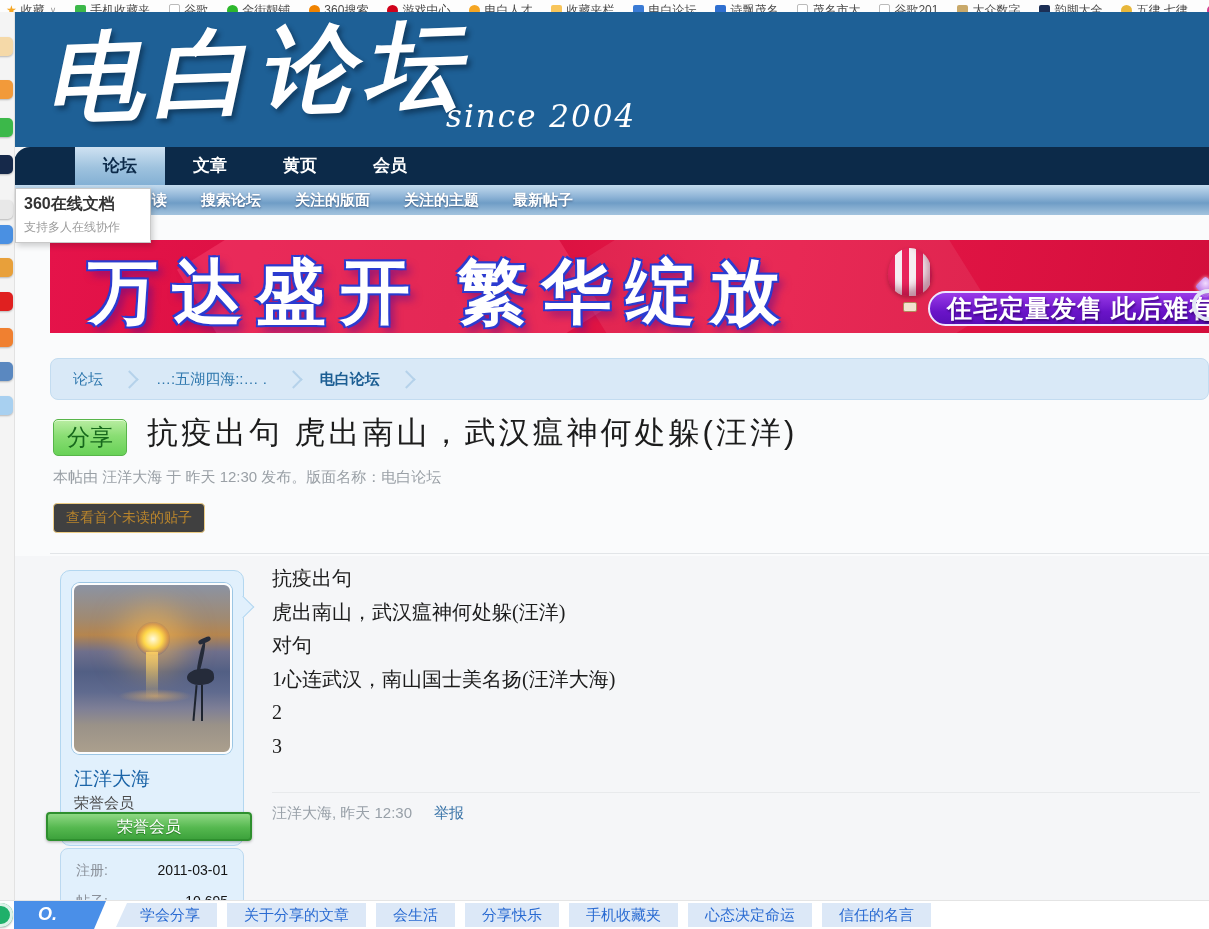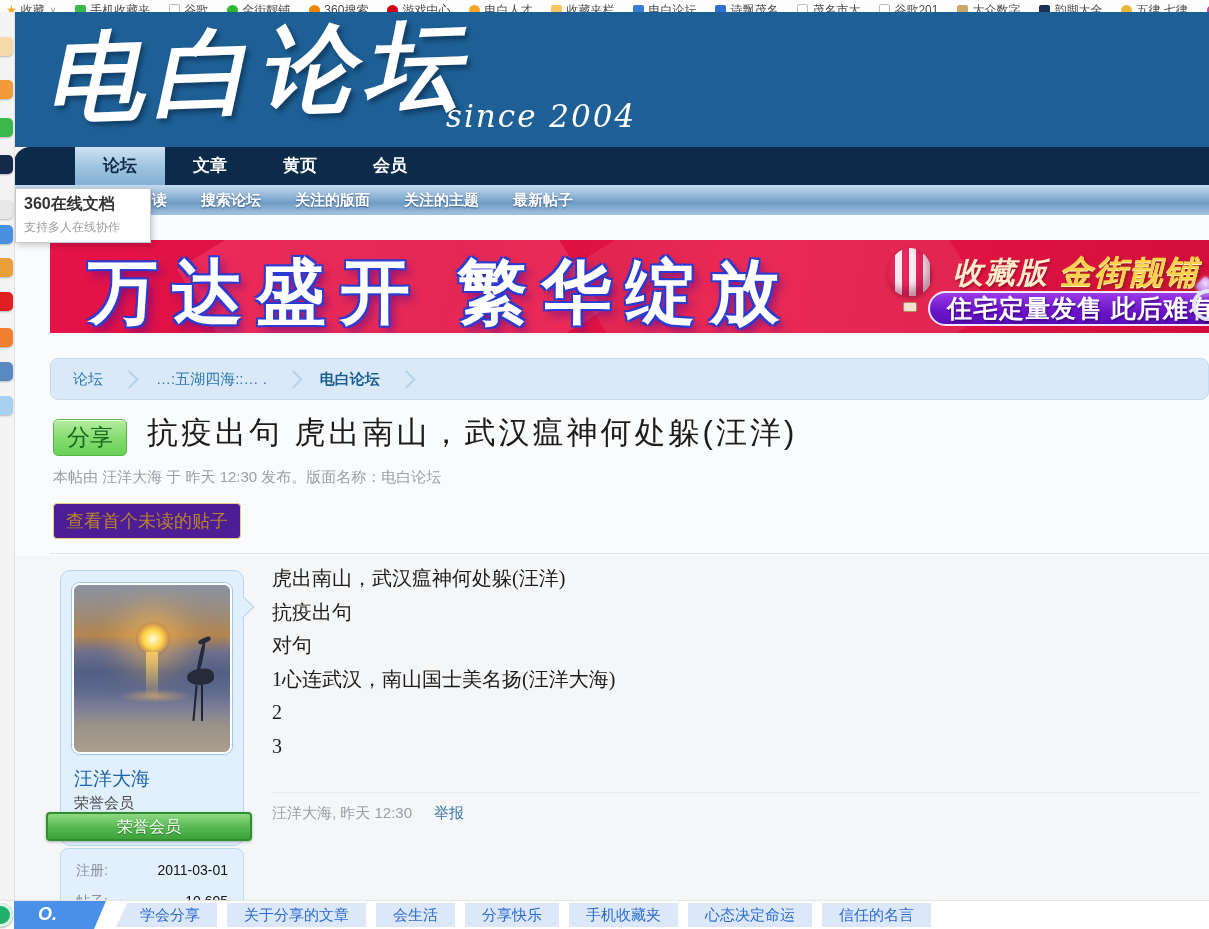--- a/index.html
+++ b/index.html
@@ -66,21 +66,21 @@
   .breadcrumb{position:absolute;left:50px;top:358px;width:1159px;height:42px;background:#d9e9f7;border:1px solid #c3dcf0;border-radius:8px;box-sizing:border-box;display:flex;align-items:center;padding-left:22px;}
   .crumb{font-size:15px;color:#2e77ad;white-space:nowrap;cursor:pointer;}
   .crumb.last{font-weight:bold;color:#1c5e93;}
   .chev{width:11px;height:11px;border-top:2px solid #b5d2ea;border-right:2px solid #b5d2ea;transform:rotate(45deg);margin:0 20px;flex:none;}
   
   .share-badge{position:absolute;left:53px;top:419px;padding:2px 13px;font-size:23px;color:#17691c;
     background:linear-gradient(180deg,#b9eda2 0%,#8ade74 45%,#68d157 100%);
     border:1px solid #58b54a;border-radius:5px;box-shadow:inset 0 1px 0 #e2ffd4;}
   .thread-title{position:absolute;left:147px;top:412px;font-size:31px;letter-spacing:3px;color:#1c1c1c;white-space:nowrap;}
   .thread-meta{position:absolute;left:53px;top:468px;font-size:15px;color:#9aa0a6;}
-  .unread-btn{position:absolute;left:53px;top:503px;padding:5px 12px;font-size:18px;color:#b8842c;background:#4c1d95;border:1px solid #eccc84;border-radius:4px;cursor:pointer;}
+  .unread-btn{position:absolute;left:53px;top:503px;padding:5px 12px;font-size:14px;color:#b8842c;background:#404040;border:1px solid #eccc84;border-radius:4px;cursor:pointer;}
   .divider{position:absolute;left:50px;top:553px;width:1159px;height:1px;background:#e2e5e8;}
   
   .avatar-card{position:absolute;left:60px;top:570px;width:184px;height:276px;background:#e1f0fc;border:1px solid #b3d7f0;border-radius:10px;box-sizing:border-box;}
   .avatar-card .tail{position:absolute;right:-8px;top:28px;width:15px;height:15px;background:#e1f0fc;border-right:1px solid #b3d7f0;border-top:1px solid #b3d7f0;transform:rotate(45deg);}
   .avatar-photo{position:absolute;left:11px;top:12px;width:156px;height:167px;border-radius:8px;border:2px solid #fdfdfd;box-shadow:0 0 0 1px #9cc6e4;overflow:hidden;cursor:pointer;
     background:linear-gradient(180deg,#8b93a3 0%,#a08a72 20%,#b5854e 30%,#6e6f8c 40%,#525f84 52%,#5f6a8e 64%,#7e7f96 74%,#9a9288 84%,#ab9f8d 100%);}
   .sun{position:absolute;left:40%;top:22%;width:34px;height:34px;border-radius:50%;
     background:radial-gradient(circle,#fffbe0 0%,#ffd84a 38%,rgba(255,170,60,.55) 62%,rgba(255,170,60,0) 78%);
     box-shadow:0 0 28px 16px rgba(255,190,80,.5);}
   .reflect{position:absolute;left:46%;top:40%;width:12px;height:48px;background:linear-gradient(180deg,rgba(255,210,100,.85),rgba(255,160,60,0));}
@@ -234,24 +234,20 @@
 <div class="content-lower"></div>
 
 <div class="banner">
   <div class="bn-streak s1"></div>
   <div class="bn-streak s2"></div>
   <div class="bn-headline">万达盛开 繁华绽放</div>
   <div class="balloon">
     <div class="env"></div>
     <div class="basket"></div>
   </div>
-  <div class="bn-tag">
-    <span class="pfx">收藏版</span>
-    <span class="main">金街靓铺</span>
-  </div>
   <div class="bn-pill">
     <span class="bn-pill-text">住宅定量发售 此后难有</span>
     <div class="ring">
       <div class="gem"></div>
       <div class="band"></div>
     </div>
   </div>
 </div>
 
 <div class="breadcrumb">
@@ -292,22 +288,22 @@
       <span class="slabel">注册:</span>
       <span class="svalue">2011-03-01</span>
     </div>
     <div class="srow">
       <span class="slabel">帖子:</span>
       <span class="svalue">10,695</span>
     </div>
   </div>
 
 <div class="post-content">
+    <div class="pline">抗疫出句</div>
     <div class="pline">虎出南山，武汉瘟神何处躲(汪洋)</div>
-    <div class="pline">抗疫出句</div>
     <div class="pline">对句</div>
     <div class="pline">1心连武汉，南山国士美名扬(汪洋大海)</div>
     <div class="pline">2</div>
     <div class="pline">3</div>
   </div>
 <div class="post-footer">
   <span class="pf-meta">汪洋大海, 昨天 12:30</span>
   <span class="pf-report">举报</span>
 </div>
 

